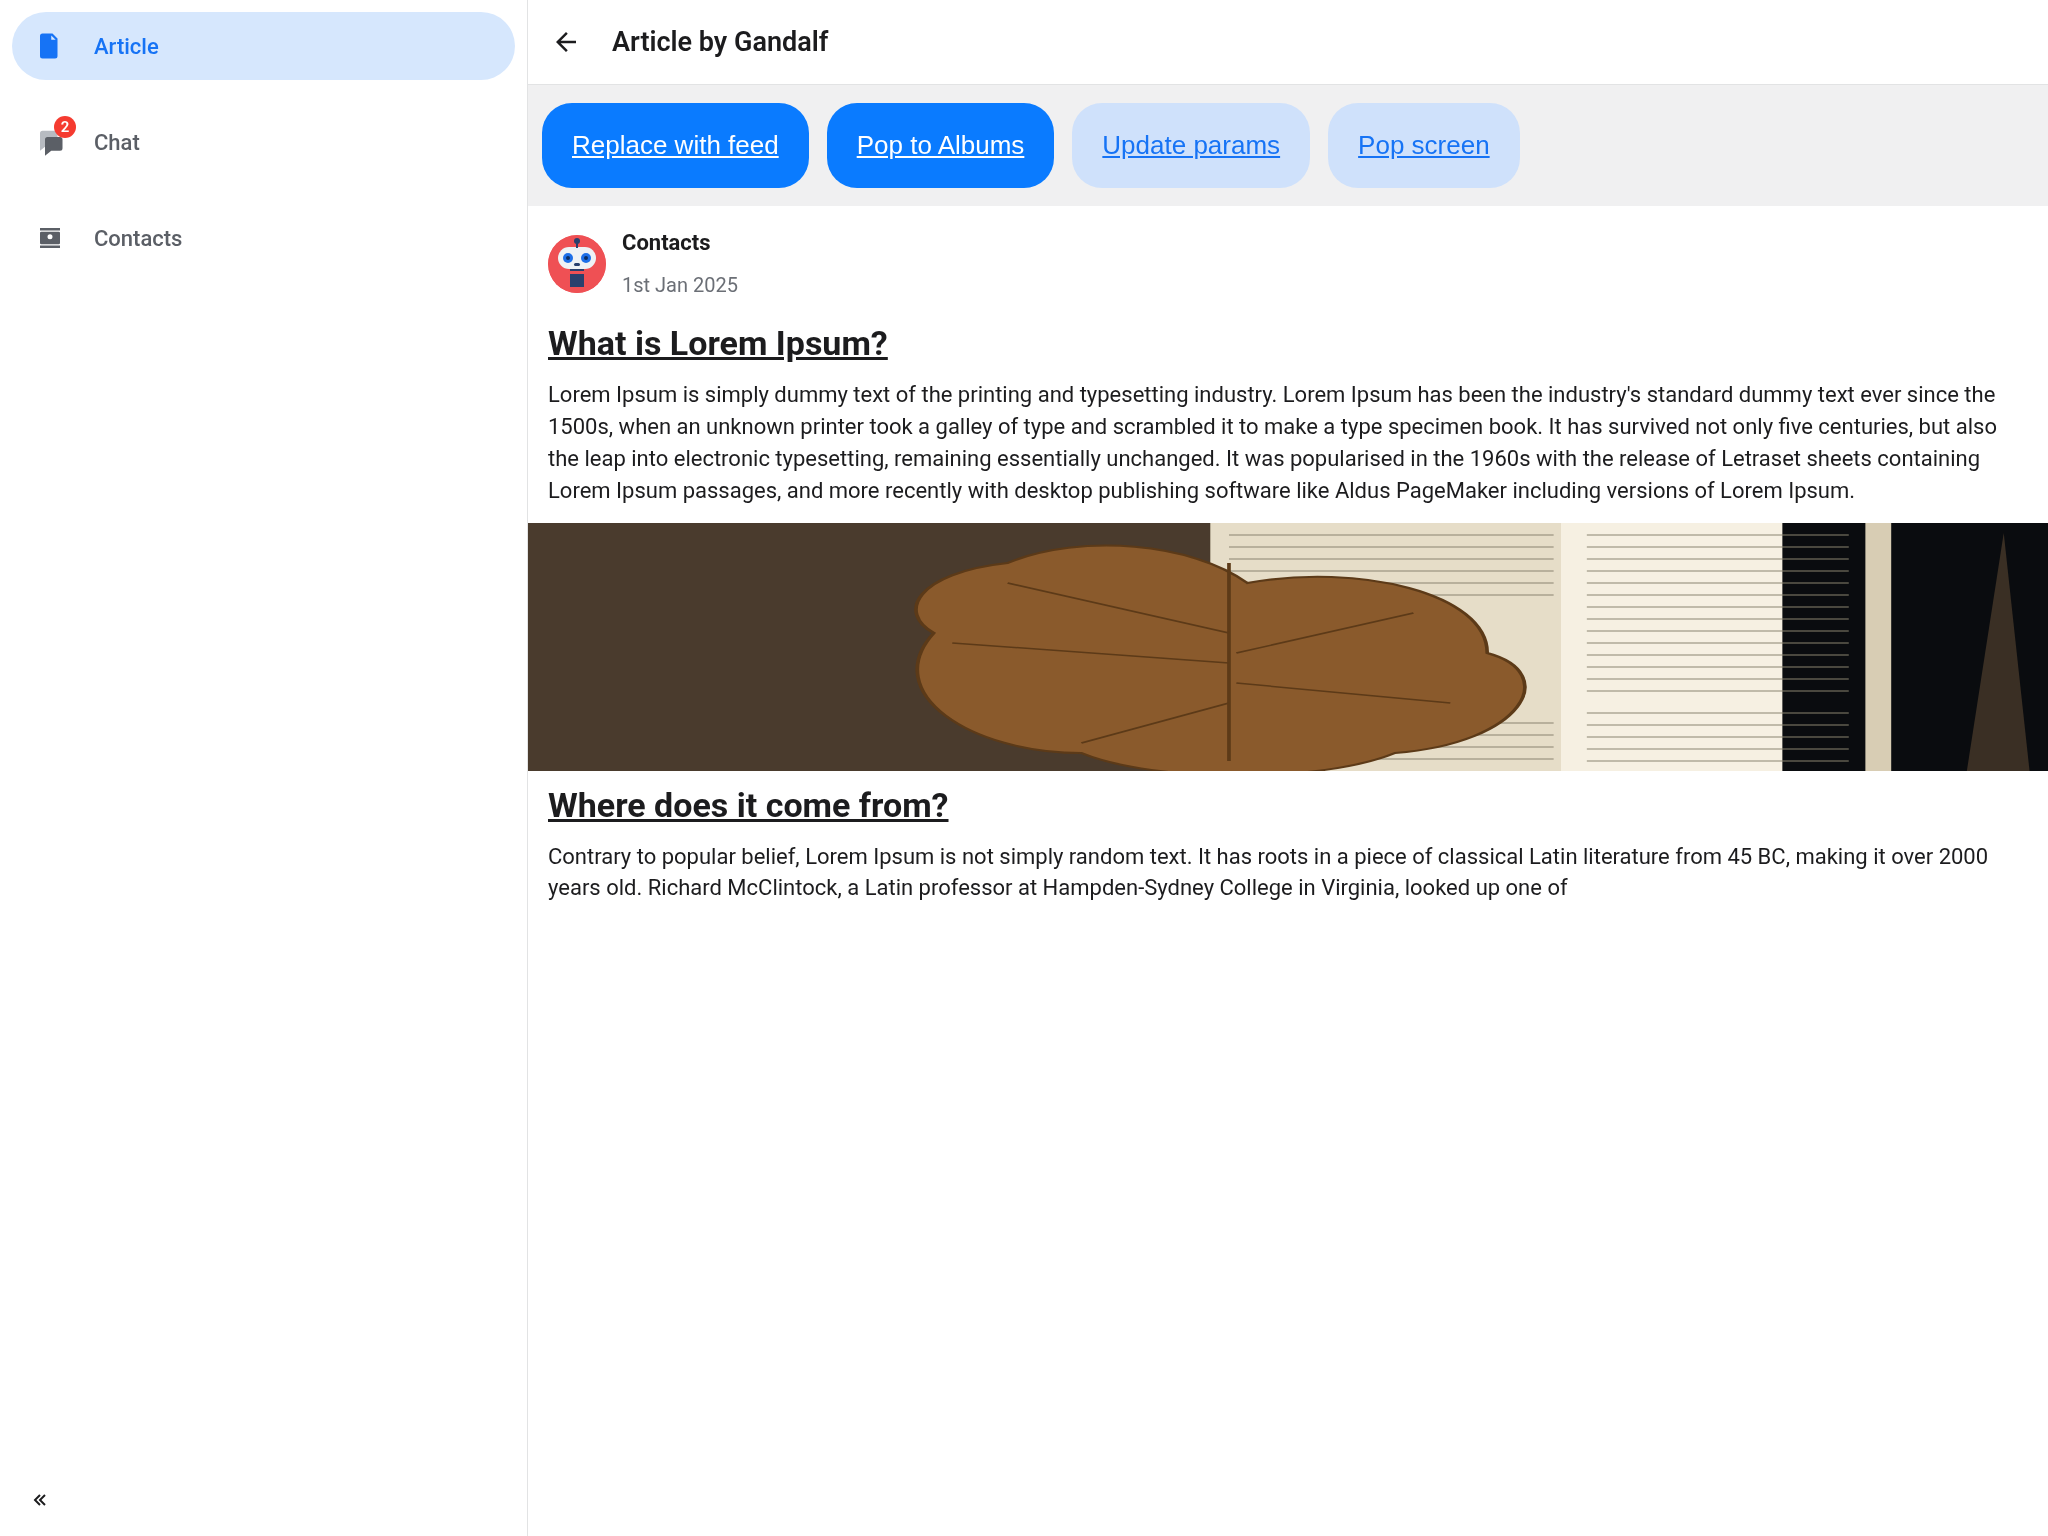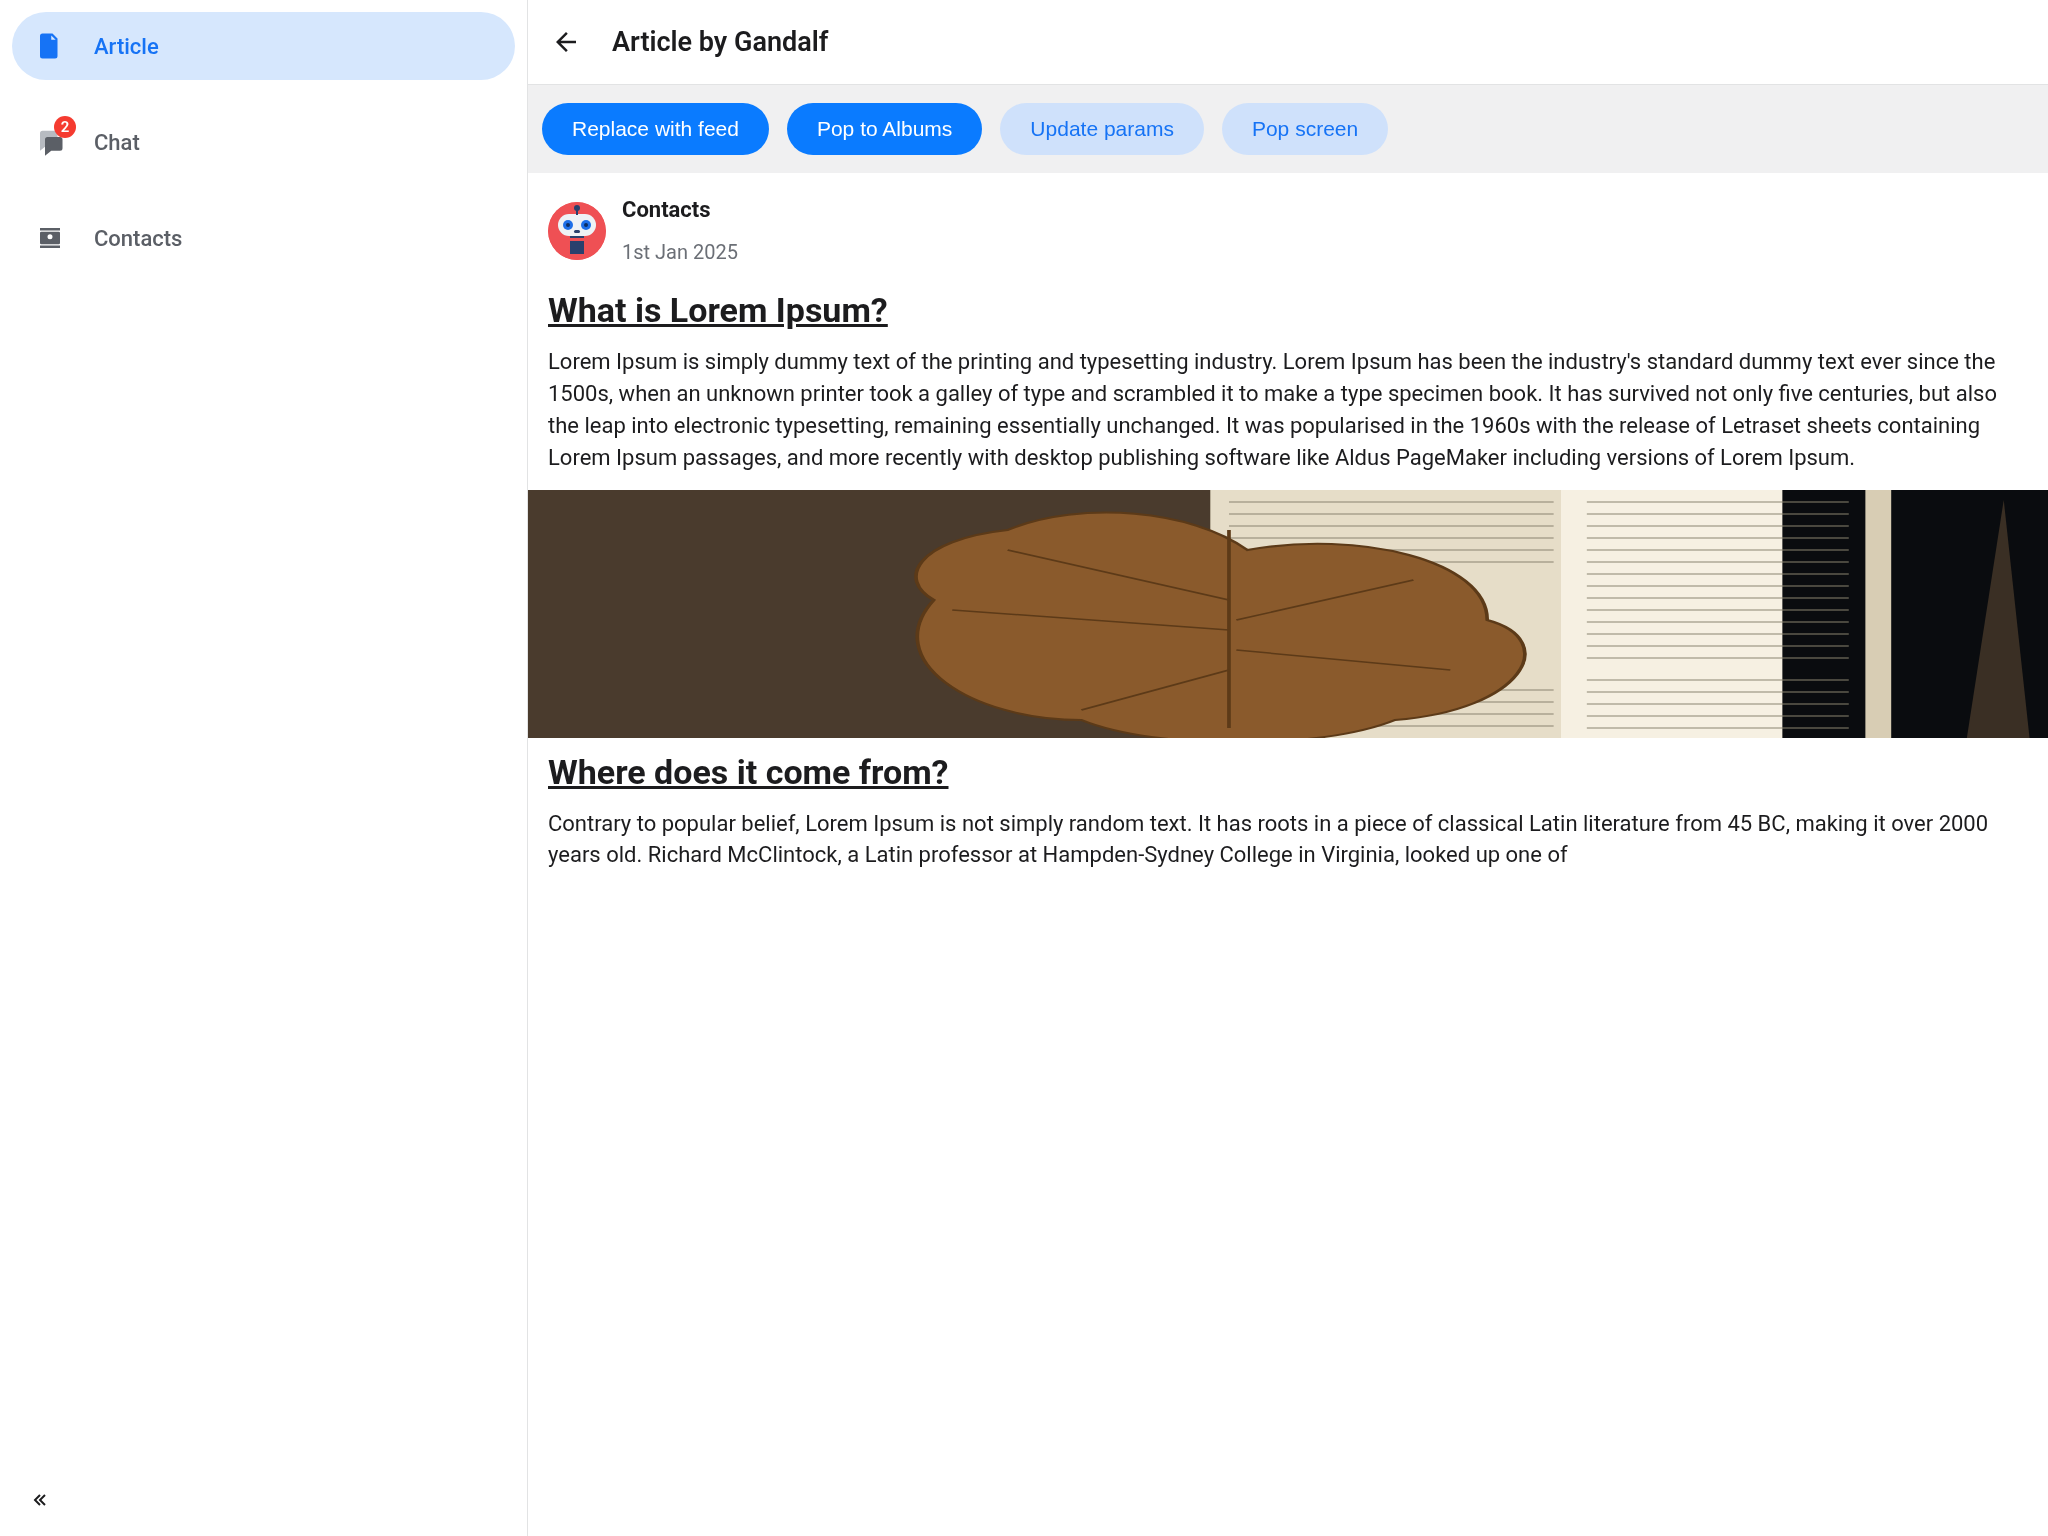--- a/index.html
+++ b/index.html
@@ -67,24 +67,25 @@
   .page-title { font-size: 27px; font-weight: 600; color: #1c1c1e; }
 
   .toolbar {
     background: #f0f0f1;
     padding: 18px 14px;
     display: flex; gap: 18px;
   }
   .tb-btn {
     border: none; cursor: pointer;
     border-radius: 30px;
-    padding: 14px 30px;
-    font-size: 21px;
+    padding: 27px 30px;
+    font-size: 26px;
     font-weight: 500;
     white-space: nowrap;
+    text-decoration: underline;
   }
   .tb-btn.primary { background: #0a7bff; color: #fff; }
   .tb-btn.primary-alt { background: #0a7bff; color: #fff; }
   .tb-btn.light { background: #cfe1fb; color: #1673f5; }
 
   .content { flex: 1; overflow-y: auto; padding: 24px 0 0 0; }
   .author-row { display: flex; align-items: center; gap: 16px; padding: 0 20px 12px 20px; }
   .avatar {
     width: 58px; height: 58px; border-radius: 50%;
     background: linear-gradient(180deg,#f06a6a 0%,#ef4f55 100%);

